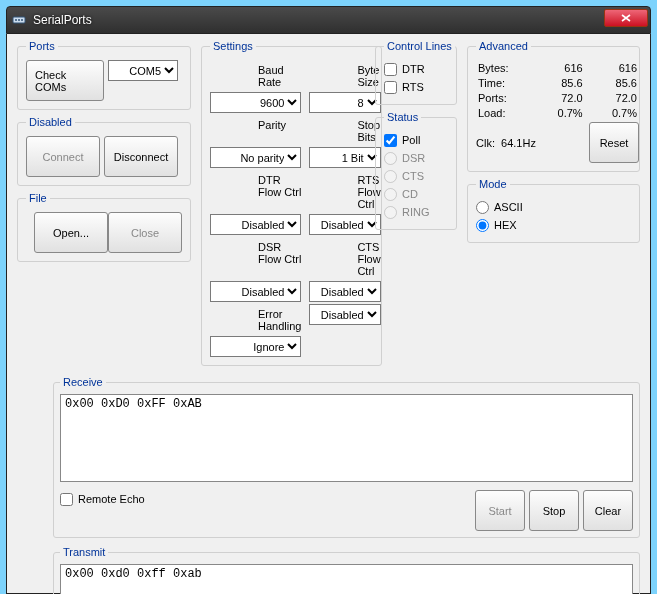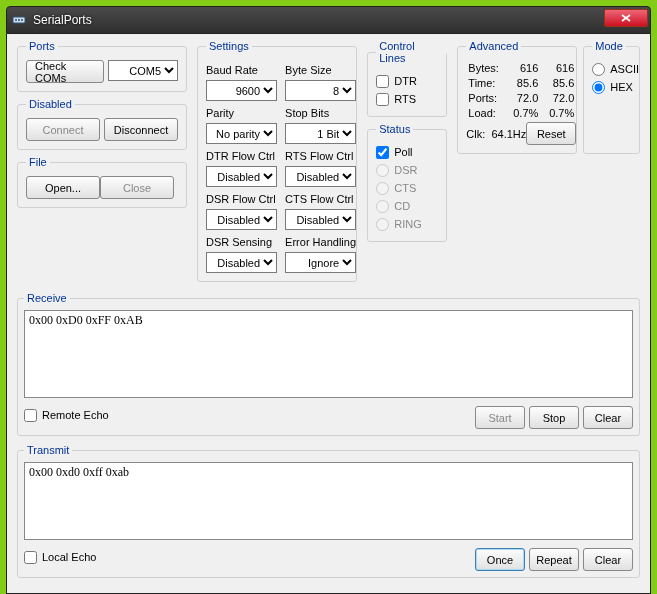--- a/index.html
+++ b/index.html
@@ -9,21 +9,21 @@
     font-family: "Segoe UI", Tahoma, sans-serif;
     font-size: 11px;
     color: #000;
     width: 657px;
     height: 594px;
     overflow: hidden;
   }
   .window {
     width: 657px;
     height: 594px;
-    background: #84cc16;
+    background: #7dd3fc;
     padding: 6px;
   }
   .titlebar {
     background: linear-gradient(to bottom, #4a4a4a, #2f2f2f);
     height: 28px;
     display: flex;
     align-items: center;
     padding: 0 4px;
     border-top-left-radius: 4px;
     border-top-right-radius: 4px;
@@ -57,73 +57,73 @@
   }
   fieldset legend {
     font-size: 11px;
     color: #003399;
     padding: 0 3px;
   }
   .top-row { display: flex; gap: 10px; align-items: flex-start; }
   .col1 { width: 174px; display:flex; flex-direction:column; gap:6px;}
   .col2 { width: 164px; }
   .col3 { width: 82px; display:flex; flex-direction:column; gap:6px;}
-  .col4 { flex:1; display:flex; gap:6px;}
+  .col4 { flex:1; display:flex; flex-direction:column; gap:6px;}
 
   .btn {
     background: linear-gradient(to bottom, #fdfdfd, #e1e1e1);
     border: 1px solid #888;
     border-radius: 3px;
-    height: 23px;
+    height: 41px;
     font-size: 11px;
     padding: 0 8px;
     display:inline-flex;align-items:center;justify-content:center;
     cursor: default;
   }
   .btn.disabled { color: #888; }
   .btn.default { border: 1px solid #3c7fb1; box-shadow: 0 0 0 1px #a7d9f5 inset; }
   select.dropdown {
     height: 21px;
     font-size: 11px;
     border: 1px solid #7a7a7a;
     background: #fff;
     text-align: right;
   }
-  .lbl { font-size: 11px; display:block; margin-bottom:2px; }
+  .lbl { font-size: 11px; display:block; margin-bottom:2px;margin-left:48px; }
   .settings-grid { display:grid; grid-template-columns: 1fr 1fr; column-gap:8px; row-gap:2px; }
   .settings-grid .lbl { margin-top:4px; }
   .settings-grid select { width: 100%; }
 
   .chk, .rad { display:flex; align-items:center; gap:5px; height:18px; font-size:11px; }
   .chk input, .rad input { margin:0; width:13px; height:13px; }
   .rad.disabled { color:#888; }
 
   .adv-table { width:100%; font-size:11px; border-collapse:collapse; }
   .adv-table td { padding: 0 2px; height:15px; }
   .adv-table td:first-child { width:40px; }
   .adv-table td:nth-child(2), .adv-table td:nth-child(3) { text-align:right; width:40px;}
   .adv-header td { text-align:center !important; }
 
   .textarea {
     width:100%; height:80px;
     border: 1px solid #888;
     background:#fff;
-    font-family: Liberation Serif, serif;
+    font-family: Liberation Mono, monospace;
     font-size: 12px;
     padding: 2px 4px;
     resize: none;
     overflow:auto;
     white-space: pre;
   }
-  .recv-box fieldset, .trans-box fieldset { padding:6px; }
+  .recv-box fieldset, .trans-box fieldset { padding:6px;margin-left:36px; }
   .row-bottom { display:flex; align-items:flex-start; justify-content:space-between; margin-top:6px; }
   .btn-row { display:flex; gap:4px; }
   .btn-row .btn { width:50px; }
   .ports-row{display:flex;gap:4px;}
-  .file-row{display:flex;gap:0;}
+  .file-row{display:flex;gap:0;justify-content:center;}
   .actions-row{display:flex;gap:4px;}
 </style>
 </head>
 <body>
 
 <div class="window">
   <div class="titlebar">
     <span class="icon">
       <svg width="14" height="14" viewBox="0 0 14 14">
           <rect x="1" y="4" width="12" height="6" rx="1" fill="#cde" stroke="#357"></rect>
@@ -185,21 +185,20 @@
             <span class="lbl">DTR Flow Ctrl</span>
             <span class="lbl">RTS Flow Ctrl</span>
             <select class="dropdown"><option>Disabled</option></select>
             <select class="dropdown"><option>Disabled</option></select>
 
             <span class="lbl">DSR Flow Ctrl</span>
             <span class="lbl">CTS Flow Ctrl</span>
             <select class="dropdown"><option>Disabled</option></select>
             <select class="dropdown"><option>Disabled</option></select>
 
-            <span class="lbl">DSR Sensing</span>
             <span class="lbl">Error Handling</span>
             <select class="dropdown"><option>Disabled</option></select>
             <select class="dropdown"><option>Ignore</option></select>
           </div>
         </fieldset>
       </div>
 
       <div class="col3">
         <fieldset>
           <legend>Control Lines</legend>

